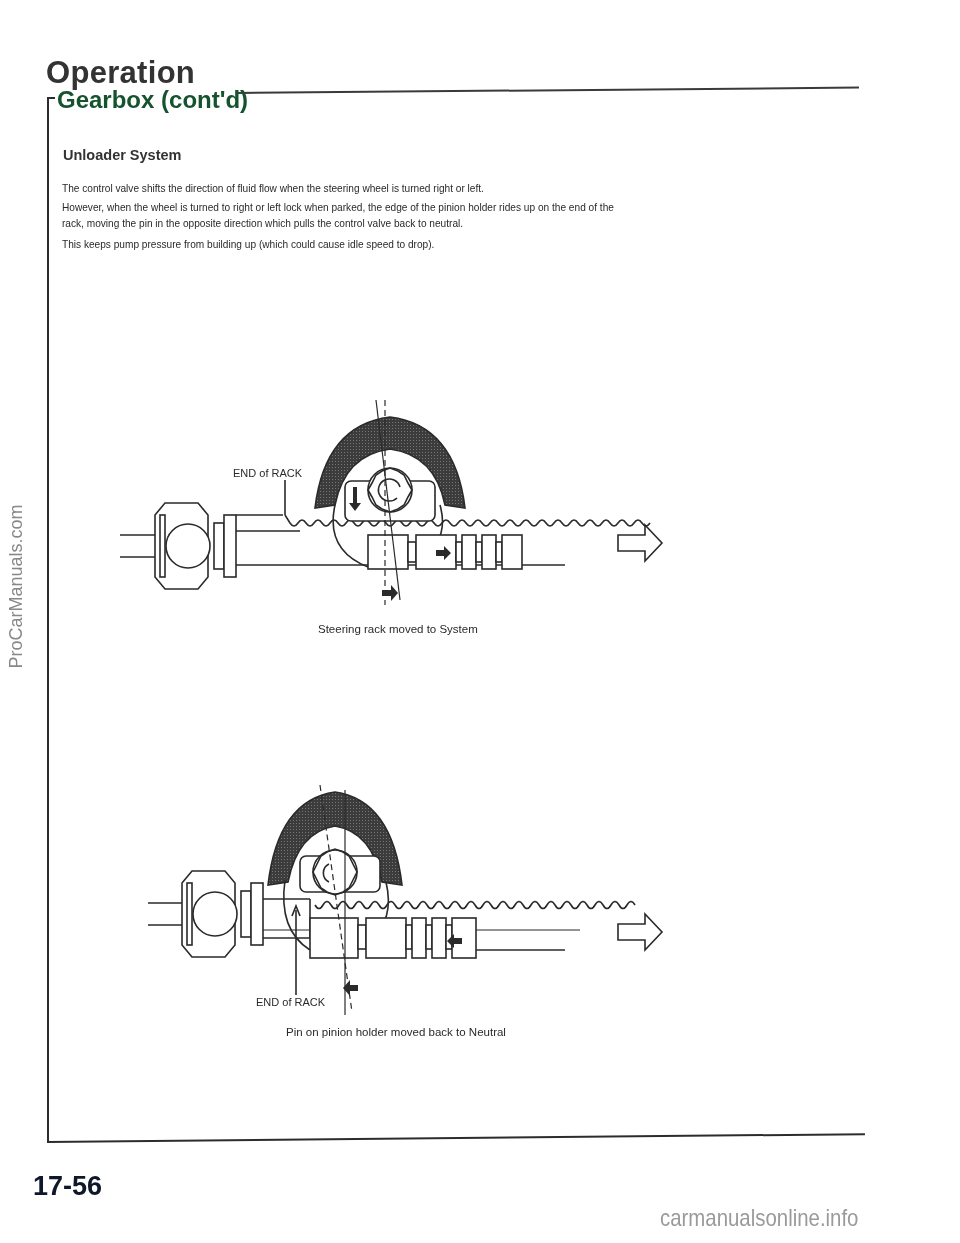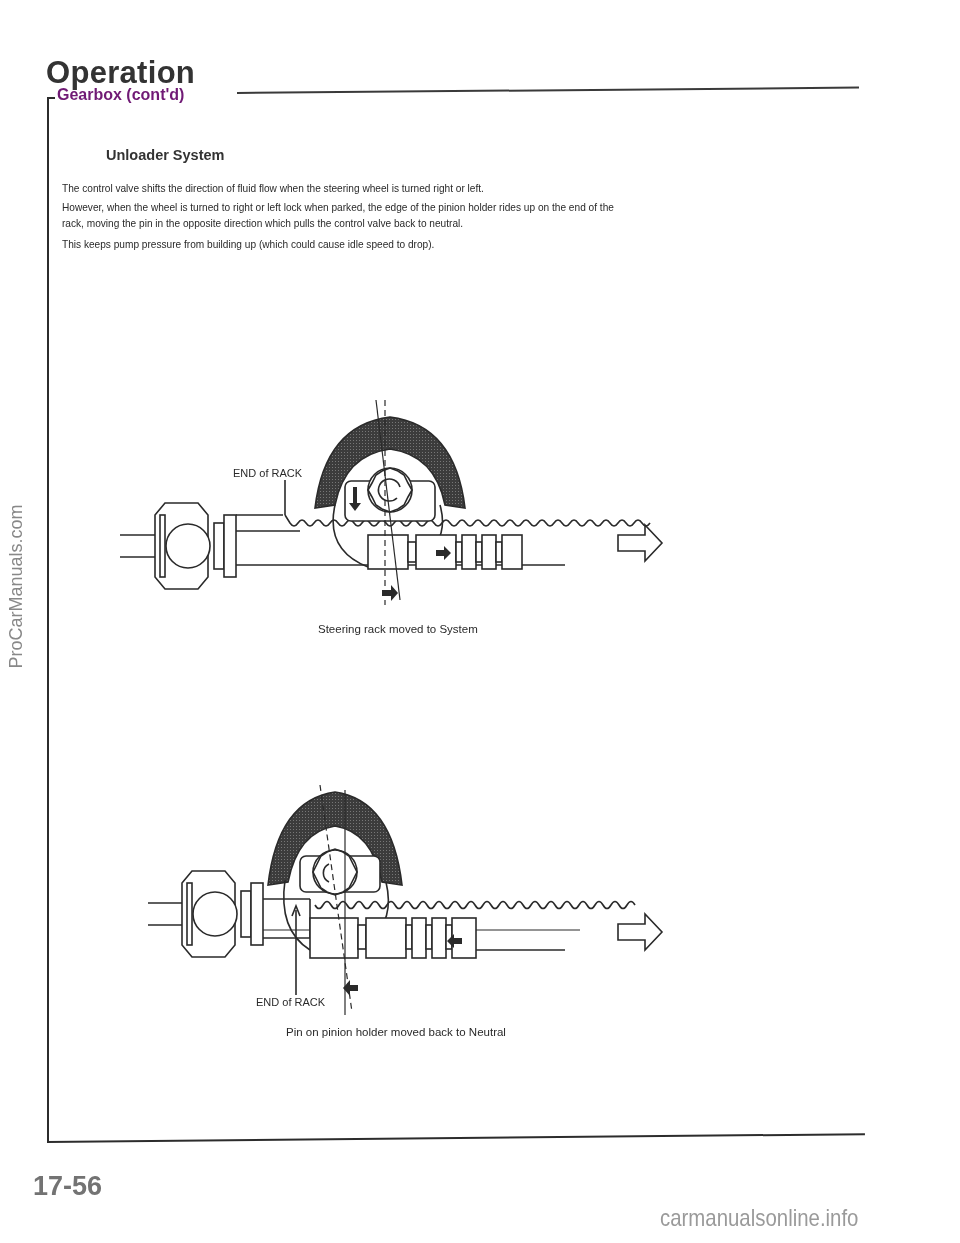--- a/index.html
+++ b/index.html
@@ -4,34 +4,34 @@
 <style>
   html, body { margin: 0; padding: 0; background: #ffffff; }
   body { width: 960px; height: 1243px; position: relative; overflow: hidden;
          font-family: "Liberation Sans", sans-serif; color: #2a2a2a; }
   .page-heading { position: absolute; left: 46px; top: 55px; font-size: 31px; font-weight: bold; color: #333; letter-spacing: 0.3px; }
   .section-frame { position: absolute; left: 47px; top: 97px; width: 816px; height: 1045px; }
   .frame-left { position: absolute; left: 0; top: 0; width: 2px; height: 1046px; background: #2c2c2c; }
   .frame-top-tick { position: absolute; left: 0; top: 0; width: 8px; height: 2px; background: #2c2c2c; }
   .frame-top-line { position: absolute; left: 190px; top: -5px; width: 622px; height: 2px; background: #3a3a3a; transform: rotate(-0.5deg); transform-origin: left center; }
   .frame-bottom-line { position: absolute; left: 0; top: 1044px; width: 818px; height: 2px; background: #2c2c2c; transform: rotate(-0.55deg); transform-origin: left center; }
-  .section-title { position: absolute; left: 57px; top: 86px; font-size: 16px; font-weight: bold; color: #701a75; }
-  .subsection-title { position: absolute; left: 63px; top: 147px; font-size: 14.5px; font-weight: bold; color: #333; margin-left: 43px; }
+  .section-title { position: absolute; left: 57px; top: 86px; font-size: 24px; font-weight: bold; color: #14532d; }
+  .subsection-title { position: absolute; left: 63px; top: 147px; font-size: 14.5px; font-weight: bold; color: #333; }
   .para { position: absolute; left: 62px; font-size: 11px; color: #2a2a2a; line-height: 16px; transform: scaleX(0.92); transform-origin: left top; white-space: nowrap; }
   .p1 { top: 180px; }
   .p2 { top: 199px; }
   .p3 { top: 236px; }
   .diagram { position: absolute; left: 110px; }
   .d1 { top: 395px; }
   .d2 { top: 760px; }
   .caption { position: absolute; font-size: 11.5px; color: #2a2a2a; }
   .cap1 { left: 318px; top: 623px; }
   .cap2 { left: 286px; top: 1026px; }
   .label { font-family: "Liberation Sans", sans-serif; font-size: 11px; fill: #2a2a2a; }
-  .page-number { position: absolute; left: 33px; top: 1171px; font-size: 27px; font-weight: bold; color: #737373; }
+  .page-number { position: absolute; left: 33px; top: 1171px; font-size: 27px; font-weight: bold; color: #0f172a; }
   .wm-side { position: absolute; left: -84px; top: 576px; width: 200px; text-align: center; transform: rotate(-90deg); font-size: 18px; color: #888; }
   .wm-bottom { position: absolute; left: 660px; top: 1204px; font-size: 24px; color: #9a9a9a; transform: scaleX(0.85); transform-origin: left top; }
 </style>
 </head>
 <body>
 
 <div class="page-heading">Operation</div>
 
 <div class="section-frame">
   <div class="frame-left"></div>

